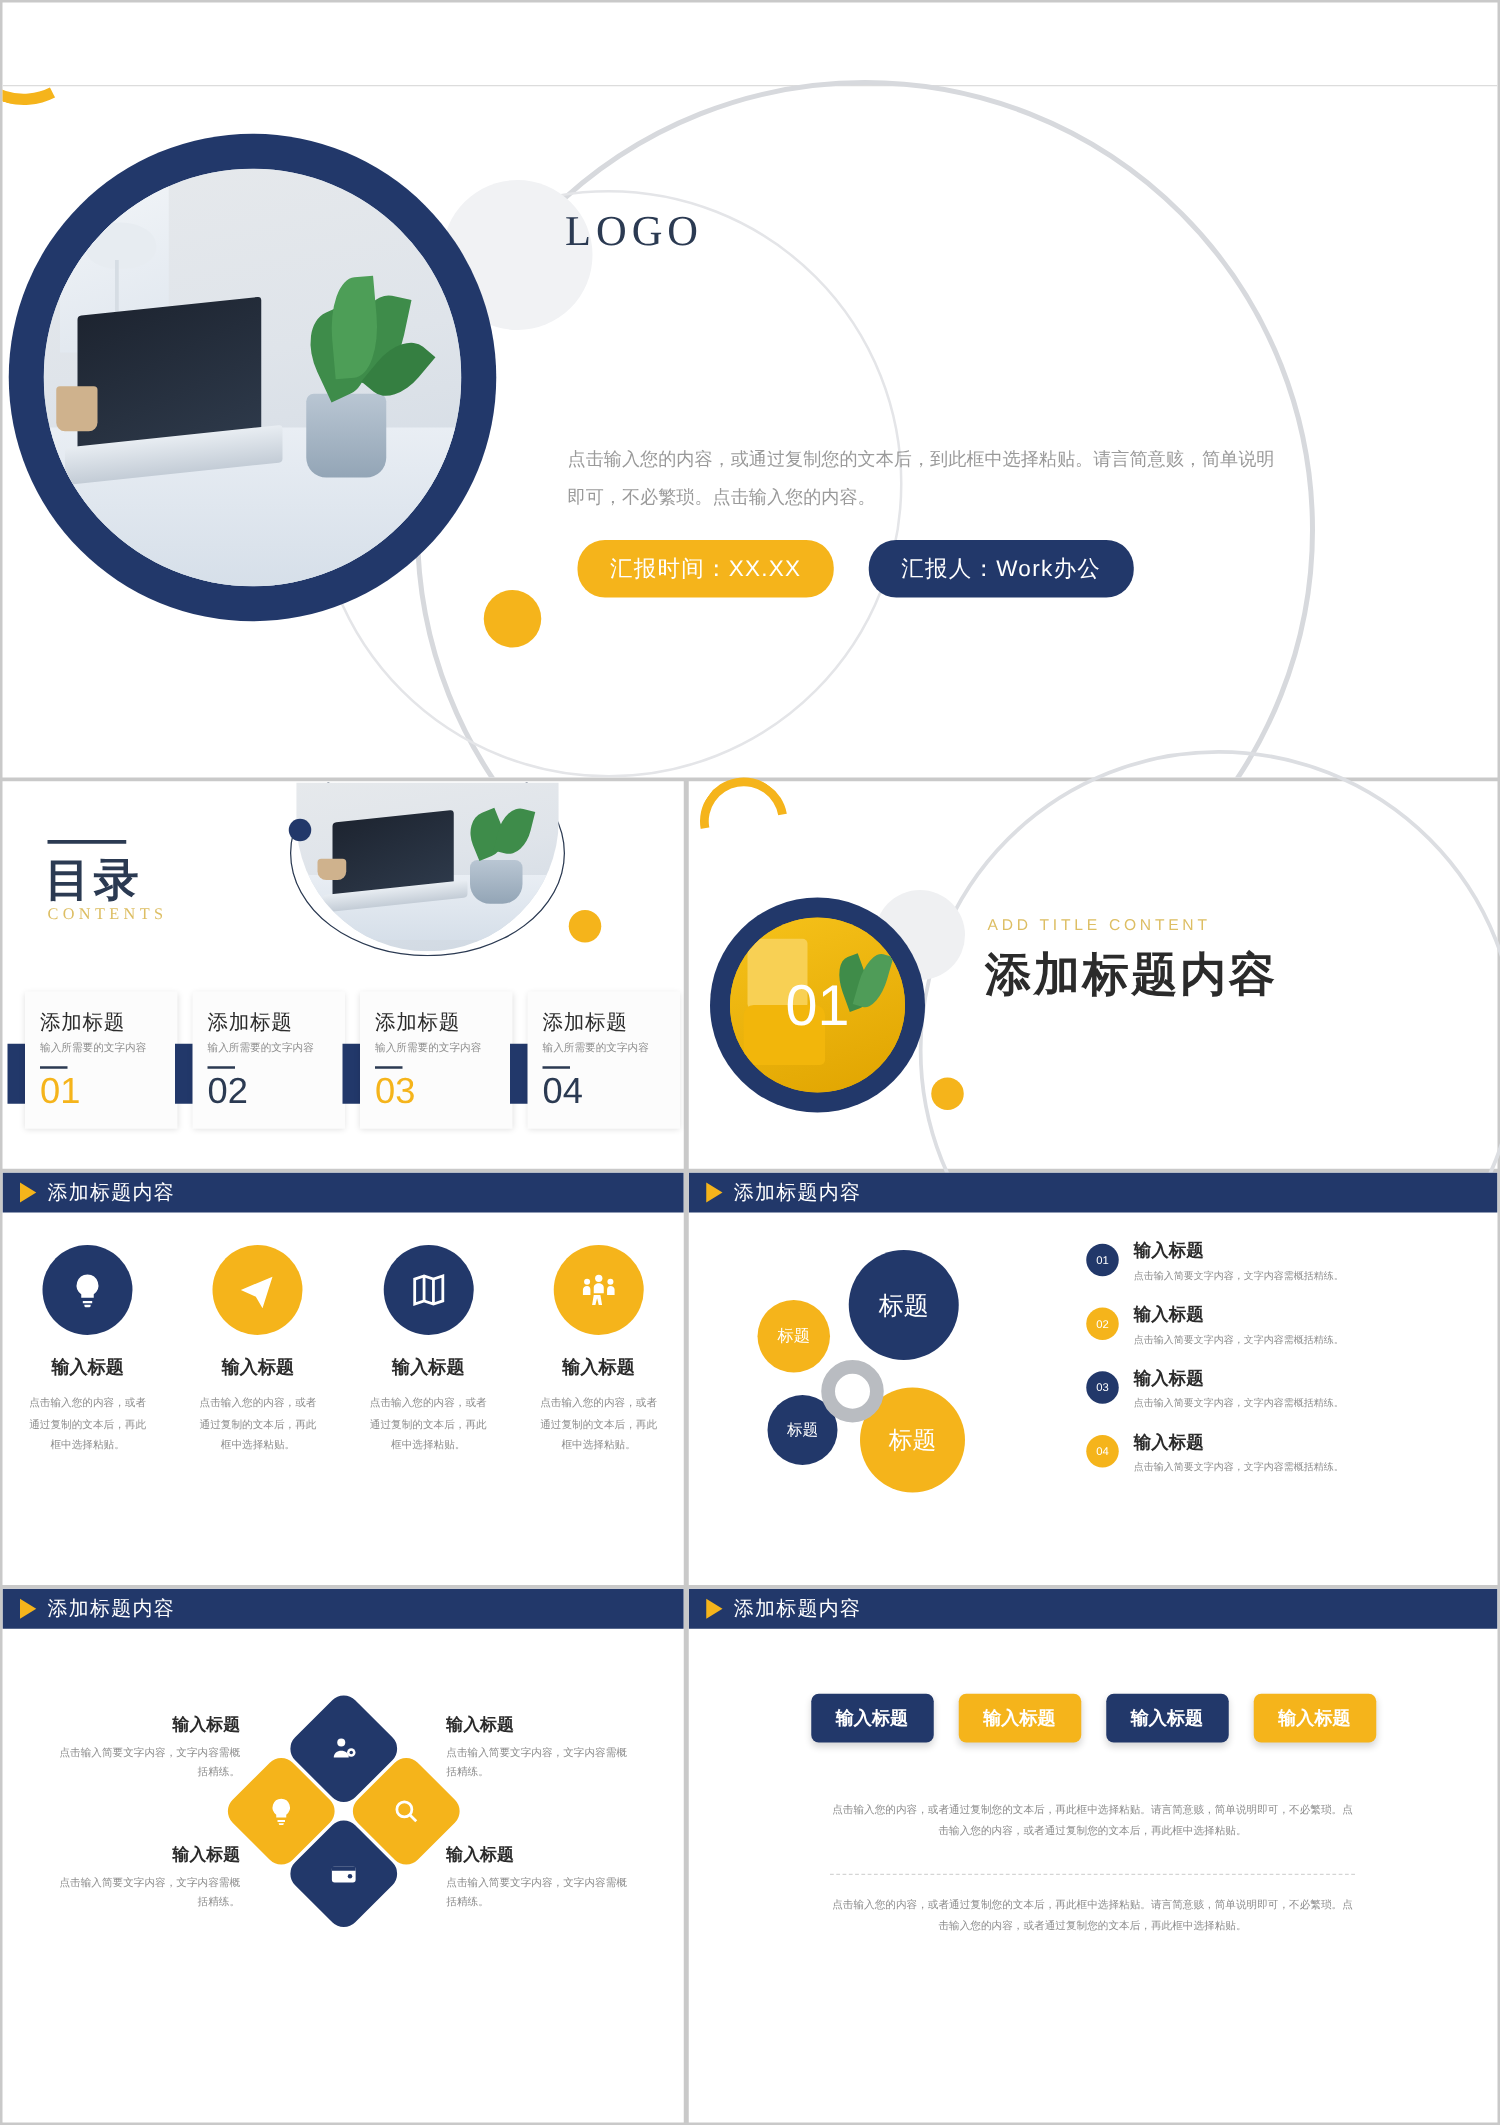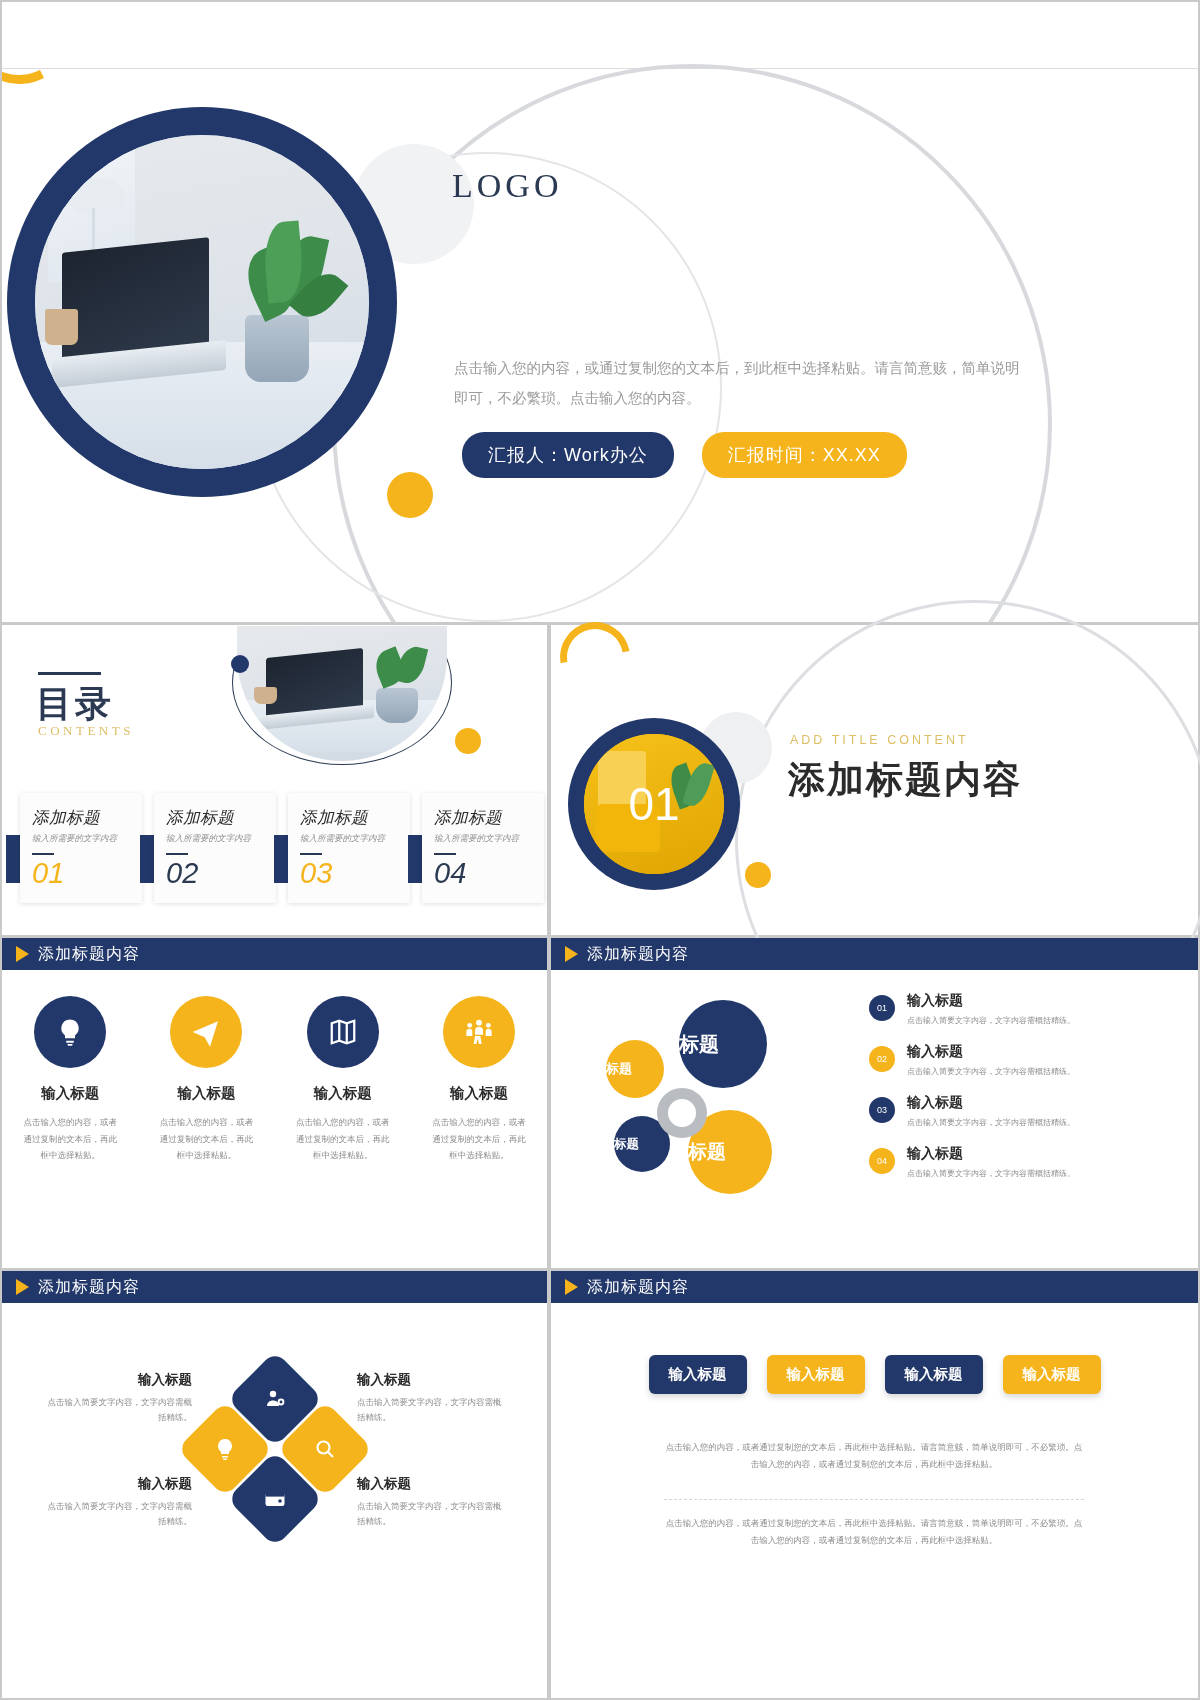--- a/index.html
+++ b/index.html
@@ -89,21 +89,21 @@
   .s2-photo { position:absolute; left:237px; top:626px; width:210px; height:135px;
               border-radius:0 0 110px 110px; overflow:hidden; }
   .s2-ring { position:absolute; left:232px; top:600px; width:220px; height:165px;
              border:1.5px solid #2b3a52; border-radius:50%;
              clip-path:inset(26px 0 0 0); }
   .s2-dot-navy { position:absolute; left:231px; top:655px; width:18px; height:18px;
                  background:#22386a; border-radius:50%; }
   .s2-dot-gold { position:absolute; left:455px; top:728px; width:26px; height:26px;
                  background:#f5b41b; border-radius:50%; }
 
-  .cards { position:absolute; left:20px; top:793px; display:flex; gap:12px;font-style:italic; }
+  .cards { position:absolute; left:20px; top:793px; display:flex; gap:12px; }
   .card-wrap { position:relative; width:122px; }
   .card-tab { position:absolute; left:-14px; top:42px; width:18px; height:48px; background:#22386a; }
   .card { position:relative; width:122px; height:110px; background:#fcfcfc;
           box-shadow:0 1px 5px rgba(0,0,0,.13); padding:14px 12px 0; }
   .card h4 { font-size:16.5px; color:#2b2b2b; font-weight:normal; letter-spacing:.5px; }
   .card p { font-size:8.5px; color:#8d8d8d; margin-top:4px; }
   .card .rule { width:22px; height:2px; background:#2b3a52; margin-top:8px; }
   .card .num { font-size:29px; margin-top:2px; font-family:"Liberation Sans",sans-serif; }
   .num.gold { color:#f5b41b; }
   .num.navy { color:#2b3a52; }
@@ -151,21 +151,21 @@
                display:flex; align-items:center; justify-content:center; }
   .icon-circ.navy { background:#22386a; }
   .icon-circ.gold { background:#f5b41b; }
   .icon-col h5 { margin-top:16px; font-size:14.5px; color:#2b2b2b; font-weight:bold; }
   .icon-col p { margin-top:11px; font-size:8.5px; color:#8d8d8d; line-height:1.95;
                 padding:0 12px; }
 
   
   #slide5 { left:551px; top:938px; width:647px; height:330px; }
   .bub { position:absolute; border-radius:50%; display:flex; align-items:center;
-         color:#fff; font-weight:bold; }
+         justify-content:center; color:#fff; font-weight:normal; }
   .bub.navy { background:#22386a; }
   .bub.gold { background:#f5b41b; }
   .ring-grey-sm { position:absolute; width:50px; height:50px; border-radius:50%;
                   border:11px solid #b9bcc1; }
   .list-rows { position:absolute; left:318px; top:54px; }
   .lrow { display:flex; align-items:flex-start; gap:12px; margin-bottom:17px; }
   .lbadge { width:26px; height:26px; border-radius:50%; flex:none;
             display:flex; align-items:center; justify-content:center;
             font-size:9px; color:#fff; margin-top:3px; }
   .lrow h5 { font-size:14px; color:#2b2b2b; font-weight:bold; }
@@ -225,22 +225,22 @@
         <div class="leaf" style="left:74%;top:30%;width:12%;height:22%;transform:rotate(12deg);"></div>
         <div class="leaf" style="left:69%;top:26%;width:11%;height:24%;transform:rotate(-5deg);background:#4d9e57;"></div>
         <div class="leaf" style="left:80%;top:40%;width:10%;height:16%;transform:rotate(40deg);background:#357f41;"></div>
       </div>
     </div>
     <div class="dot-navy-s1"></div>
 
     <div class="hero-logo">LOGO</div>
     <div class="hero-desc">点击输入您的内容，或通过复制您的文本后，到此框中选择粘贴。请言简意赅，简单说明即可，不必繁琐。点击输入您的内容。</div>
     <div class="hero-badges">
+      <div class="badge gold">汇报时间：XX.XX</div>
       <div class="badge navy">汇报人：Work办公</div>
-      <div class="badge gold">汇报时间：XX.XX</div>
     </div>
   </div>
 
   <div class="slide" id="slide2"></div>
   <div class="s2-ring"></div>
   <div class="s2-photo">
     <div class="ph-wall"></div>
     <div class="ph-desk" style="top:55%;"></div>
     <div class="ph-laptop-screen" style="left:14%;top:20%;width:46%;height:45%;"></div>
     <div class="ph-laptop-base" style="left:10%;top:62%;width:55%;height:10%;"></div>

